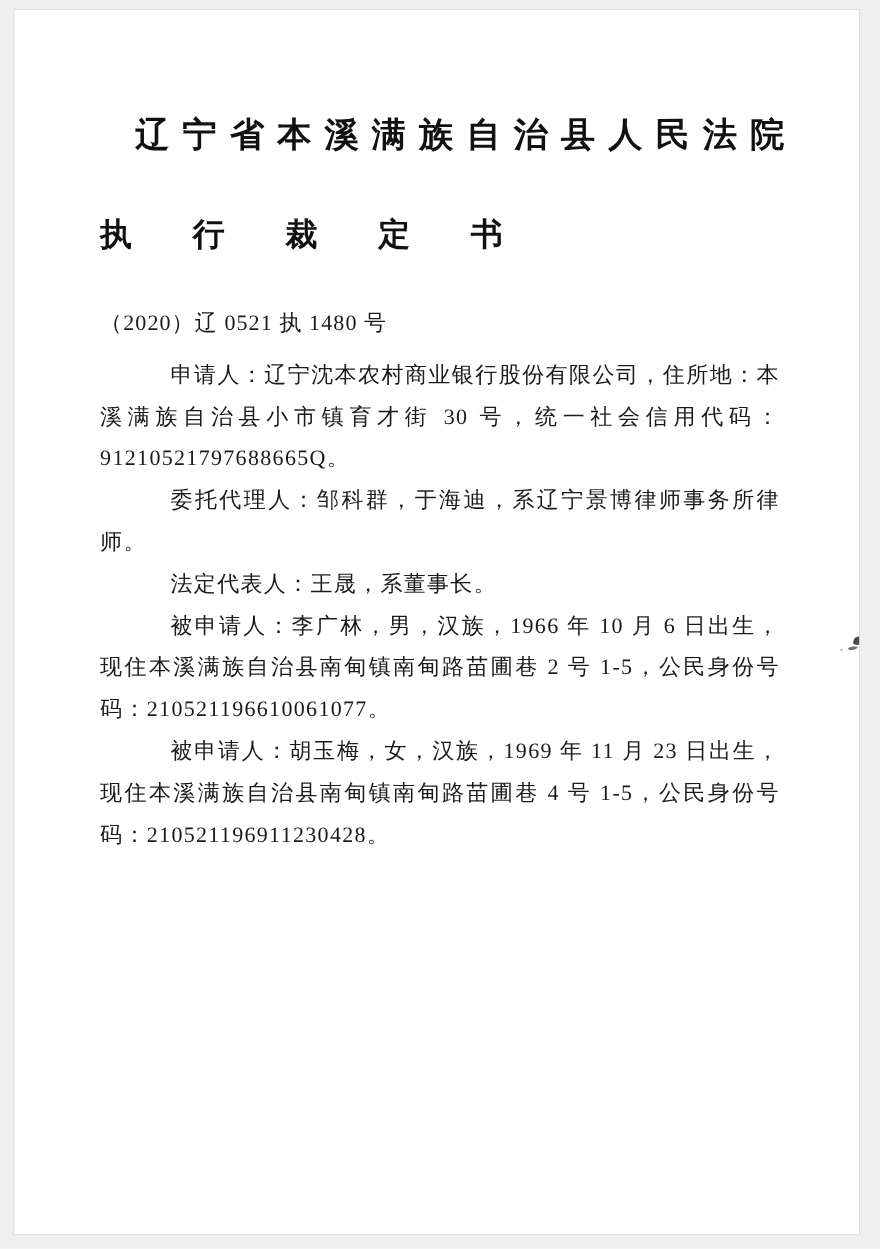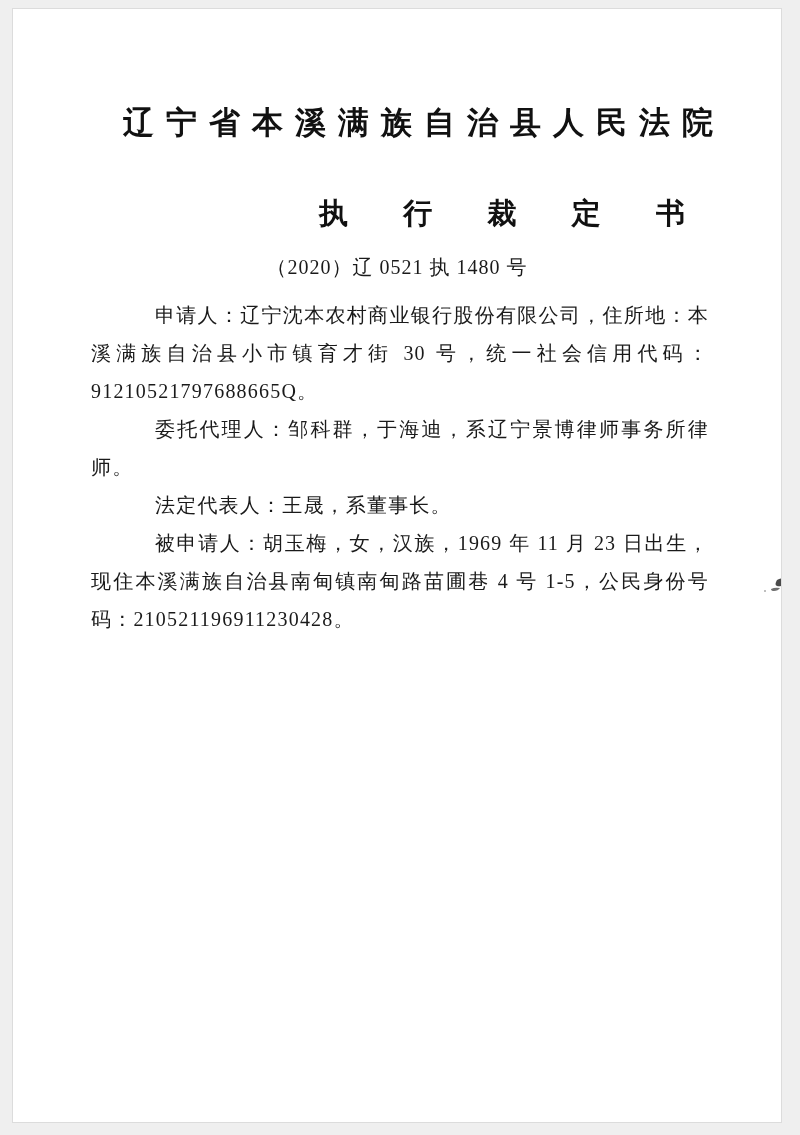--- a/index.html
+++ b/index.html
@@ -31,30 +31,30 @@
     text-align: center;
     font-size: 31px;
     font-weight: bold;
     letter-spacing: 12px;
     color: #111111;
     white-space: nowrap;
     margin-left: 32px;
   }
   .doc-title {
     margin-top: 50px;
-    text-align: right;
+    text-align: left;
     font-size: 29px;
     font-weight: bold;
     letter-spacing: 24px;
     color: #111111;
     white-space: nowrap;
   }
   .case-number {
-    margin-top: 20px;
-    text-align: center;
+    margin-top: 46px;
+    text-align: left;
     font-size: 20px;
     letter-spacing: 1px;
     padding-right: 6px;
     color: #1a1a1a;
   }
   .doc-body {
     margin-top: 15px;
   }
   .doc-body p {
     margin: 0;
@@ -84,20 +84,21 @@
     <div class="court-name">辽宁省本溪满族自治县人民法院</div>
 
     <div class="doc-title">执 行 裁 定 书</div>
 
     <div class="case-number">（2020）辽 0521 执 1480 号</div>
 
     <div class="doc-body">
       <p>申请人：辽宁沈本农村商业银行股份有限公司，住所地：本溪满族自治县小市镇育才街 30 号，统一社会信用代码：91210521797688665Q。</p>
       <p>委托代理人：邹科群，于海迪，系辽宁景博律师事务所律师。</p>
       <p>法定代表人：王晟，系董事长。</p>
+      <p>被申请人：李广林，男，汉族，1966 年 10 月 6 日出生，现住本溪满族自治县南甸镇南甸路苗圃巷 2 号 1-5，公民身份号码：210521196610061077。</p>
       <p>被申请人：胡玉梅，女，汉族，1969 年 11 月 23 日出生，现住本溪满族自治县南甸镇南甸路苗圃巷 4 号 1-5，公民身份号码：210521196911230428。</p>
     </div>
 
   </div>
 
   <svg class="ink-smudge" viewBox="0 0 34 26" xmlns="http://www.w3.org/2000/svg" aria-hidden="true">
     <path d="M18 6 q6 -3 9 0 q2 2 -1 4 q-4 3 -8 2 q-3 -1 0 -6 z" fill="#2a2a2a" opacity="0.85"></path>
     <path d="M12 15 q4 -2 9 -1 q-2 3 -6 3 q-3 0 -3 -2 z" fill="#333333" opacity="0.7"></path>
     <circle cx="30" cy="13" r="1.2" fill="#444444" opacity="0.6"></circle>
     <circle cx="6" cy="17" r="1" fill="#555555" opacity="0.5"></circle>

